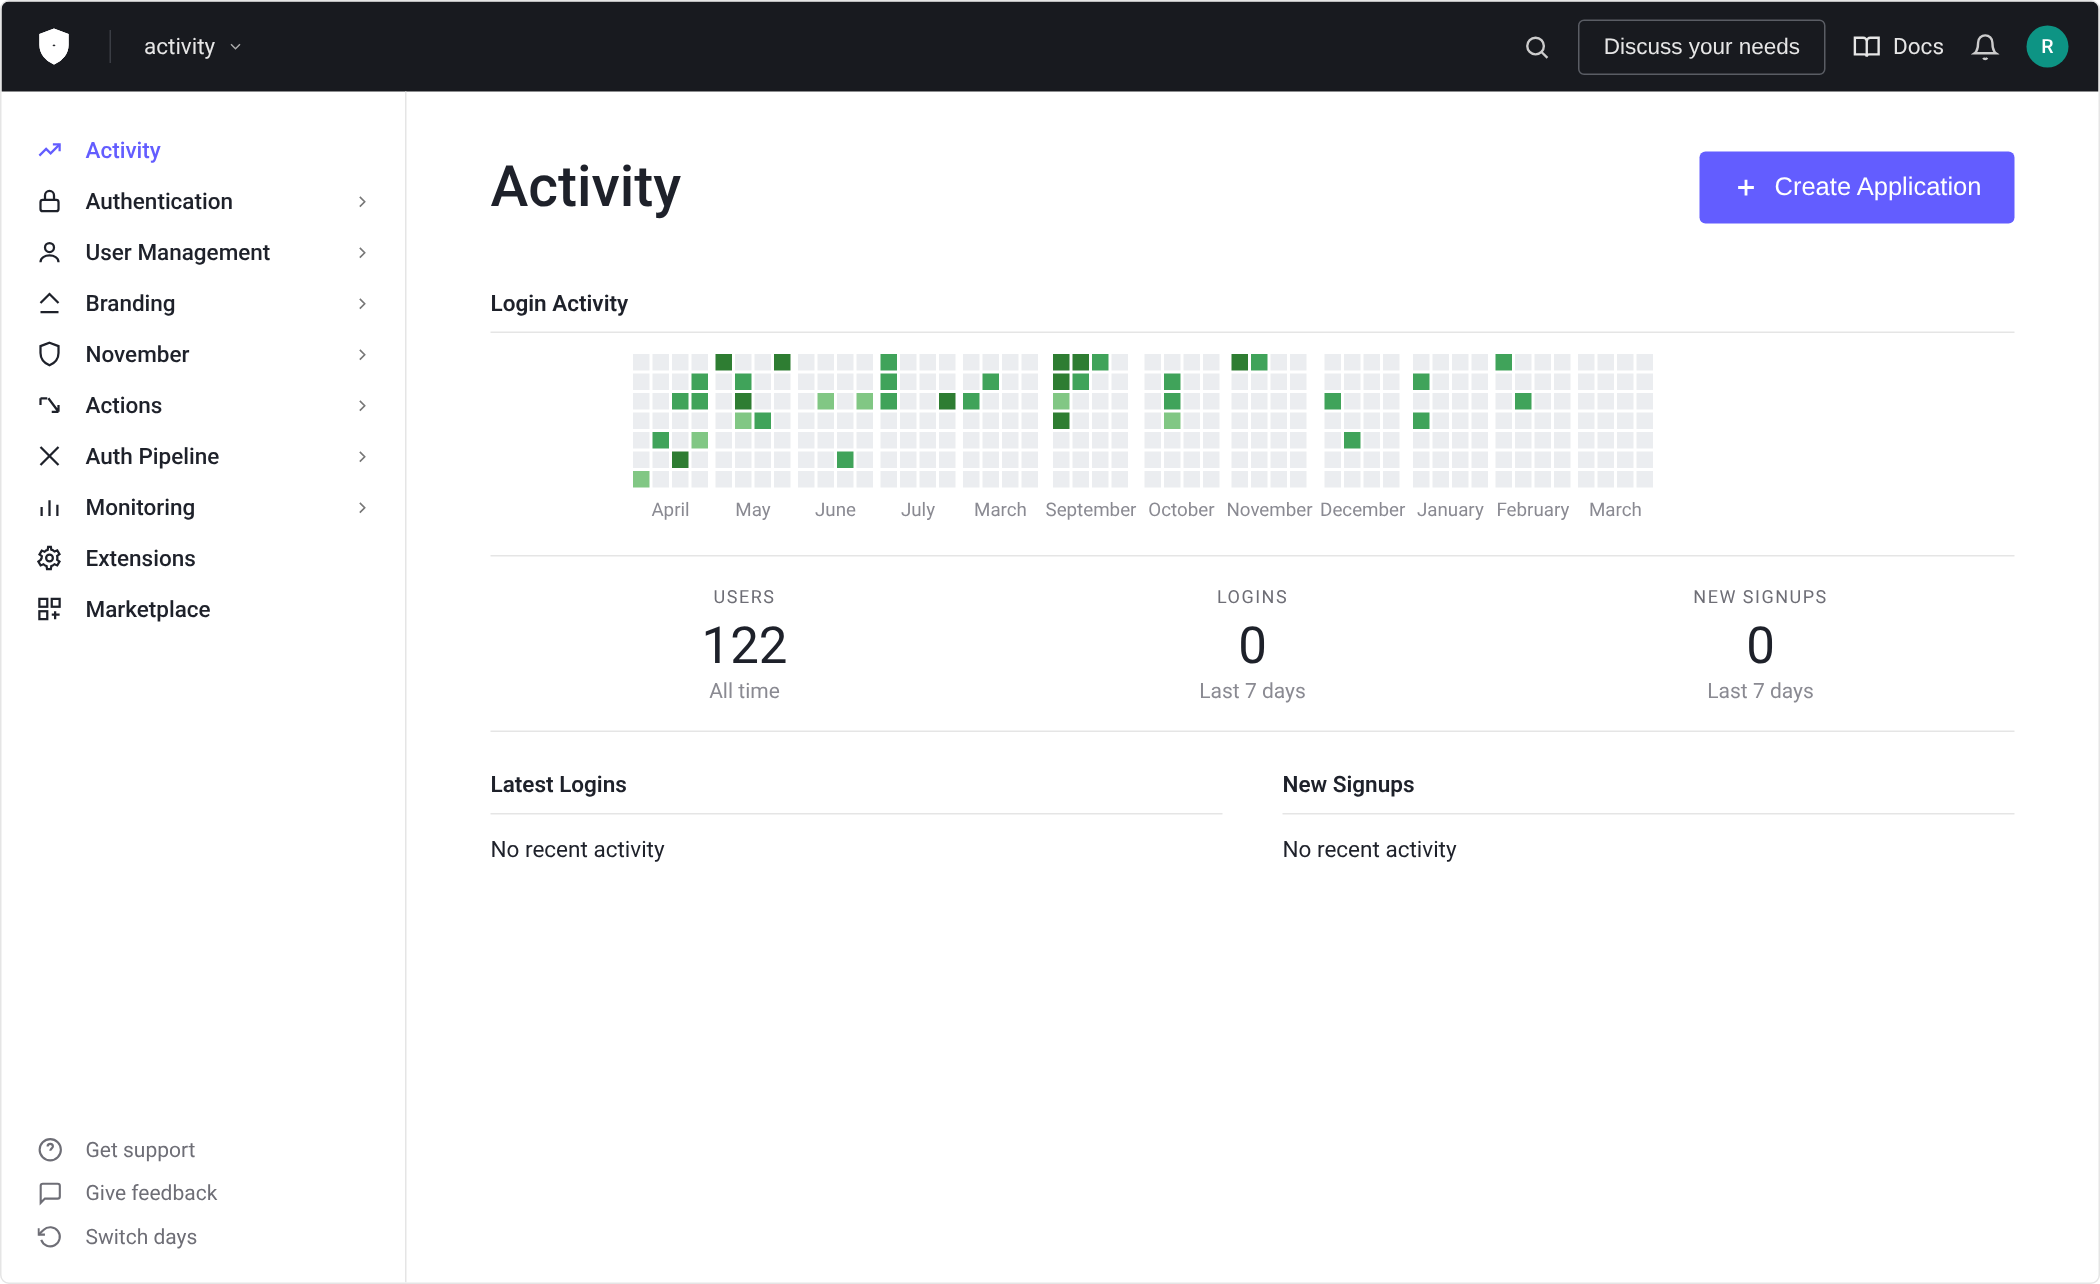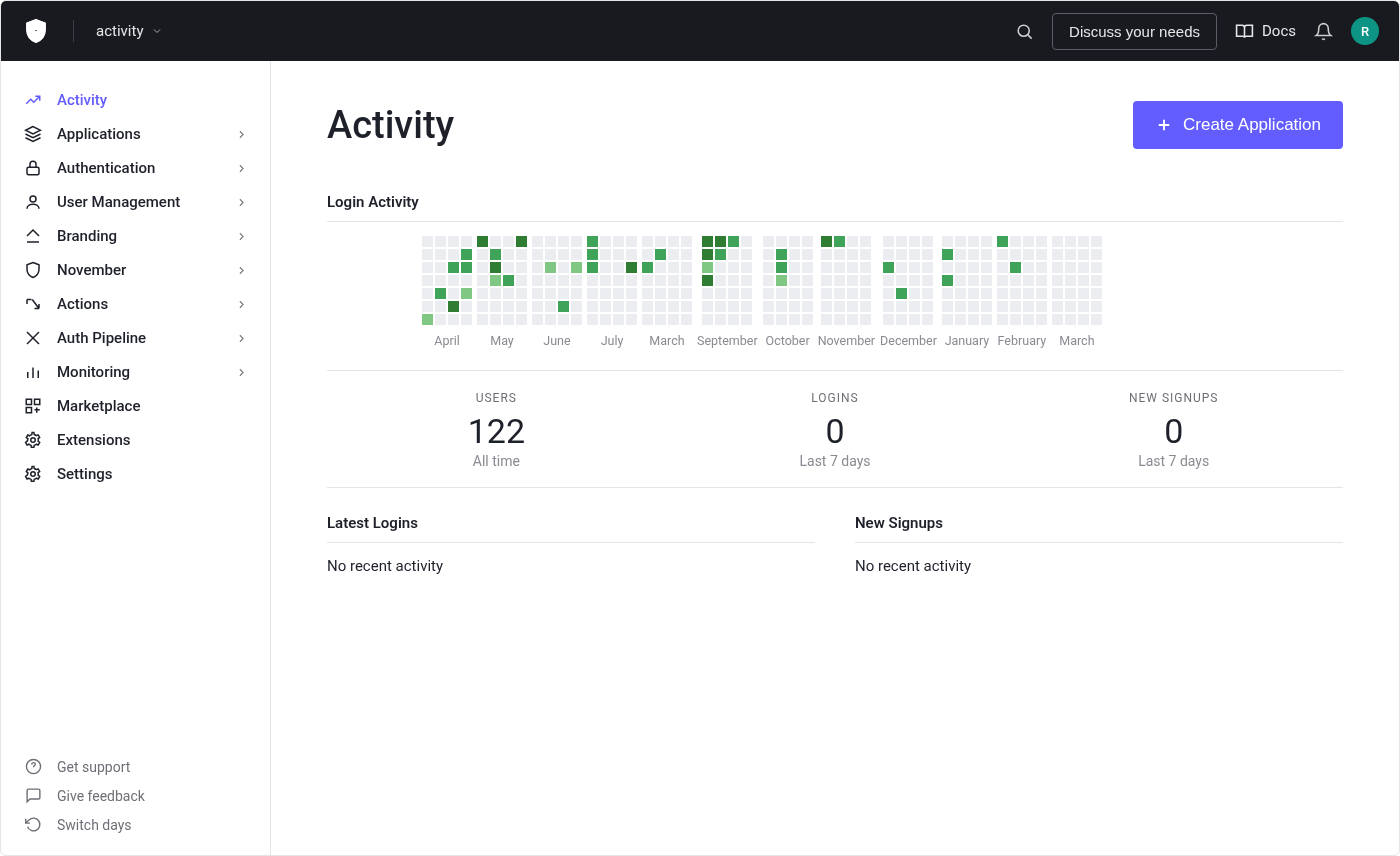--- a/index.html
+++ b/index.html
@@ -273,35 +273,20 @@
             <svg width="18" height="18" viewBox="0 0 24 24" fill="none" stroke="currentColor" stroke-width="2">
               <polyline points="3 17 9 11 13 15 21 7"></polyline>
               <polyline points="15 7 21 7 21 13"></polyline>
             </svg>
           </span>
           <span>Activity</span>
         </div>
         <div class="nav-item">
           <span class="nav-icon">
             <svg width="18" height="18" viewBox="0 0 24 24" fill="none" stroke="currentColor" stroke-width="2">
-              <polygon points="12 2 2 7 12 12 22 7 12 2"></polygon>
-              <polyline points="2 12 12 17 22 12"></polyline>
-              <polyline points="2 17 12 22 22 17"></polyline>
-            </svg>
-          </span>
-          <span>Applications</span>
-          <span class="chev">
-            <svg width="13" height="13" viewBox="0 0 24 24" fill="none" stroke="currentColor" stroke-width="2">
-              <polyline points="9 18 15 12 9 6"></polyline>
-            </svg>
-          </span>
-        </div>
-        <div class="nav-item">
-          <span class="nav-icon">
-            <svg width="18" height="18" viewBox="0 0 24 24" fill="none" stroke="currentColor" stroke-width="2">
               <rect x="4" y="11" width="16" height="10" rx="2"></rect>
               <path d="M8 11V7a4 4 0 118 0v4"></path>
             </svg>
           </span>
           <span>Authentication</span>
           <span class="chev">
             <svg width="13" height="13" viewBox="0 0 24 24" fill="none" stroke="currentColor" stroke-width="2">
               <polyline points="9 18 15 12 9 6"></polyline>
             </svg>
           </span>
@@ -381,50 +366,41 @@
               <line x1="12" y1="20" x2="12" y2="6"></line>
               <line x1="19" y1="20" x2="19" y2="10"></line>
             </svg>
           </span>
           <span>Monitoring</span>
           <span class="chev">
             <svg width="13" height="13" viewBox="0 0 24 24" fill="none" stroke="currentColor" stroke-width="2">
               <polyline points="9 18 15 12 9 6"></polyline>
             </svg>
           </span>
+        </div>
+        <div class="nav-item">
+          <span class="nav-icon">
+            <svg width="18" height="18" viewBox="0 0 24 24" fill="none" stroke="currentColor" stroke-width="2">
+              <circle cx="12" cy="12" r="3"></circle>
+              <path d="M19 12a7 7 0 01-.2 1.6l2.1 1.6-2 3.4-2.5-1a7 7 0 01-2.8 1.6l-.4 2.6H9.8l-.4-2.6a7 7 0 01-2.8-1.6l-2.5 1-2-3.4 2.1-1.6A7 7 0 015 12a7 7 0 01.2-1.6L3.1 8.8l2-3.4 2.5 1a7 7 0 012.8-1.6L10.8 2h2.4l.4 2.6a7 7 0 012.8 1.6l2.5-1 2 3.4-2.1 1.6A7 7 0 0119 12z"></path>
+            </svg>
+          </span>
+          <span>Extensions</span>
         </div>
         <div class="nav-item">
           <span class="nav-icon">
             <svg width="18" height="18" viewBox="0 0 24 24" fill="none" stroke="currentColor" stroke-width="2">
               <rect x="3" y="3" width="7" height="7"></rect>
               <rect x="14" y="3" width="7" height="7"></rect>
               <rect x="3" y="14" width="7" height="7"></rect>
               <line x1="17" y1="14" x2="17" y2="21"></line>
               <line x1="14" y1="17" x2="21" y2="17"></line>
             </svg>
           </span>
           <span>Marketplace</span>
-        </div>
-        <div class="nav-item">
-          <span class="nav-icon">
-            <svg width="18" height="18" viewBox="0 0 24 24" fill="none" stroke="currentColor" stroke-width="2">
-              <circle cx="12" cy="12" r="3"></circle>
-              <path d="M19 12a7 7 0 01-.2 1.6l2.1 1.6-2 3.4-2.5-1a7 7 0 01-2.8 1.6l-.4 2.6H9.8l-.4-2.6a7 7 0 01-2.8-1.6l-2.5 1-2-3.4 2.1-1.6A7 7 0 015 12a7 7 0 01.2-1.6L3.1 8.8l2-3.4 2.5 1a7 7 0 012.8-1.6L10.8 2h2.4l.4 2.6a7 7 0 012.8 1.6l2.5-1 2 3.4-2.1 1.6A7 7 0 0119 12z"></path>
-            </svg>
-          </span>
-          <span>Extensions</span>
-        </div>
-        <div class="nav-item">
-          <span class="nav-icon">
-            <svg width="18" height="18" viewBox="0 0 24 24" fill="none" stroke="currentColor" stroke-width="2">
-              <circle cx="12" cy="12" r="3"></circle>
-              <path d="M19 12a7 7 0 01-.2 1.6l2.1 1.6-2 3.4-2.5-1a7 7 0 01-2.8 1.6l-.4 2.6H9.8l-.4-2.6a7 7 0 01-2.8-1.6l-2.5 1-2-3.4 2.1-1.6A7 7 0 015 12a7 7 0 01.2-1.6L3.1 8.8l2-3.4 2.5 1a7 7 0 012.8-1.6L10.8 2h2.4l.4 2.6a7 7 0 012.8 1.6l2.5-1 2 3.4-2.1 1.6A7 7 0 0119 12z"></path>
-            </svg>
-          </span>
-          <span>Settings</span>
         </div>
       </nav>
     <div class="sidebar-bottom" id="sup">
         <div class="sup-item">
           <span class="nav-icon">
             <svg width="17" height="17" viewBox="0 0 24 24" fill="none" stroke="currentColor" stroke-width="2">
               <circle cx="12" cy="12" r="10"></circle>
               <path d="M9.5 9a2.5 2.5 0 115 0c0 1.5-2.5 2-2.5 4"></path>
               <line x1="12" y1="17" x2="12" y2="17"></line>
             </svg>

